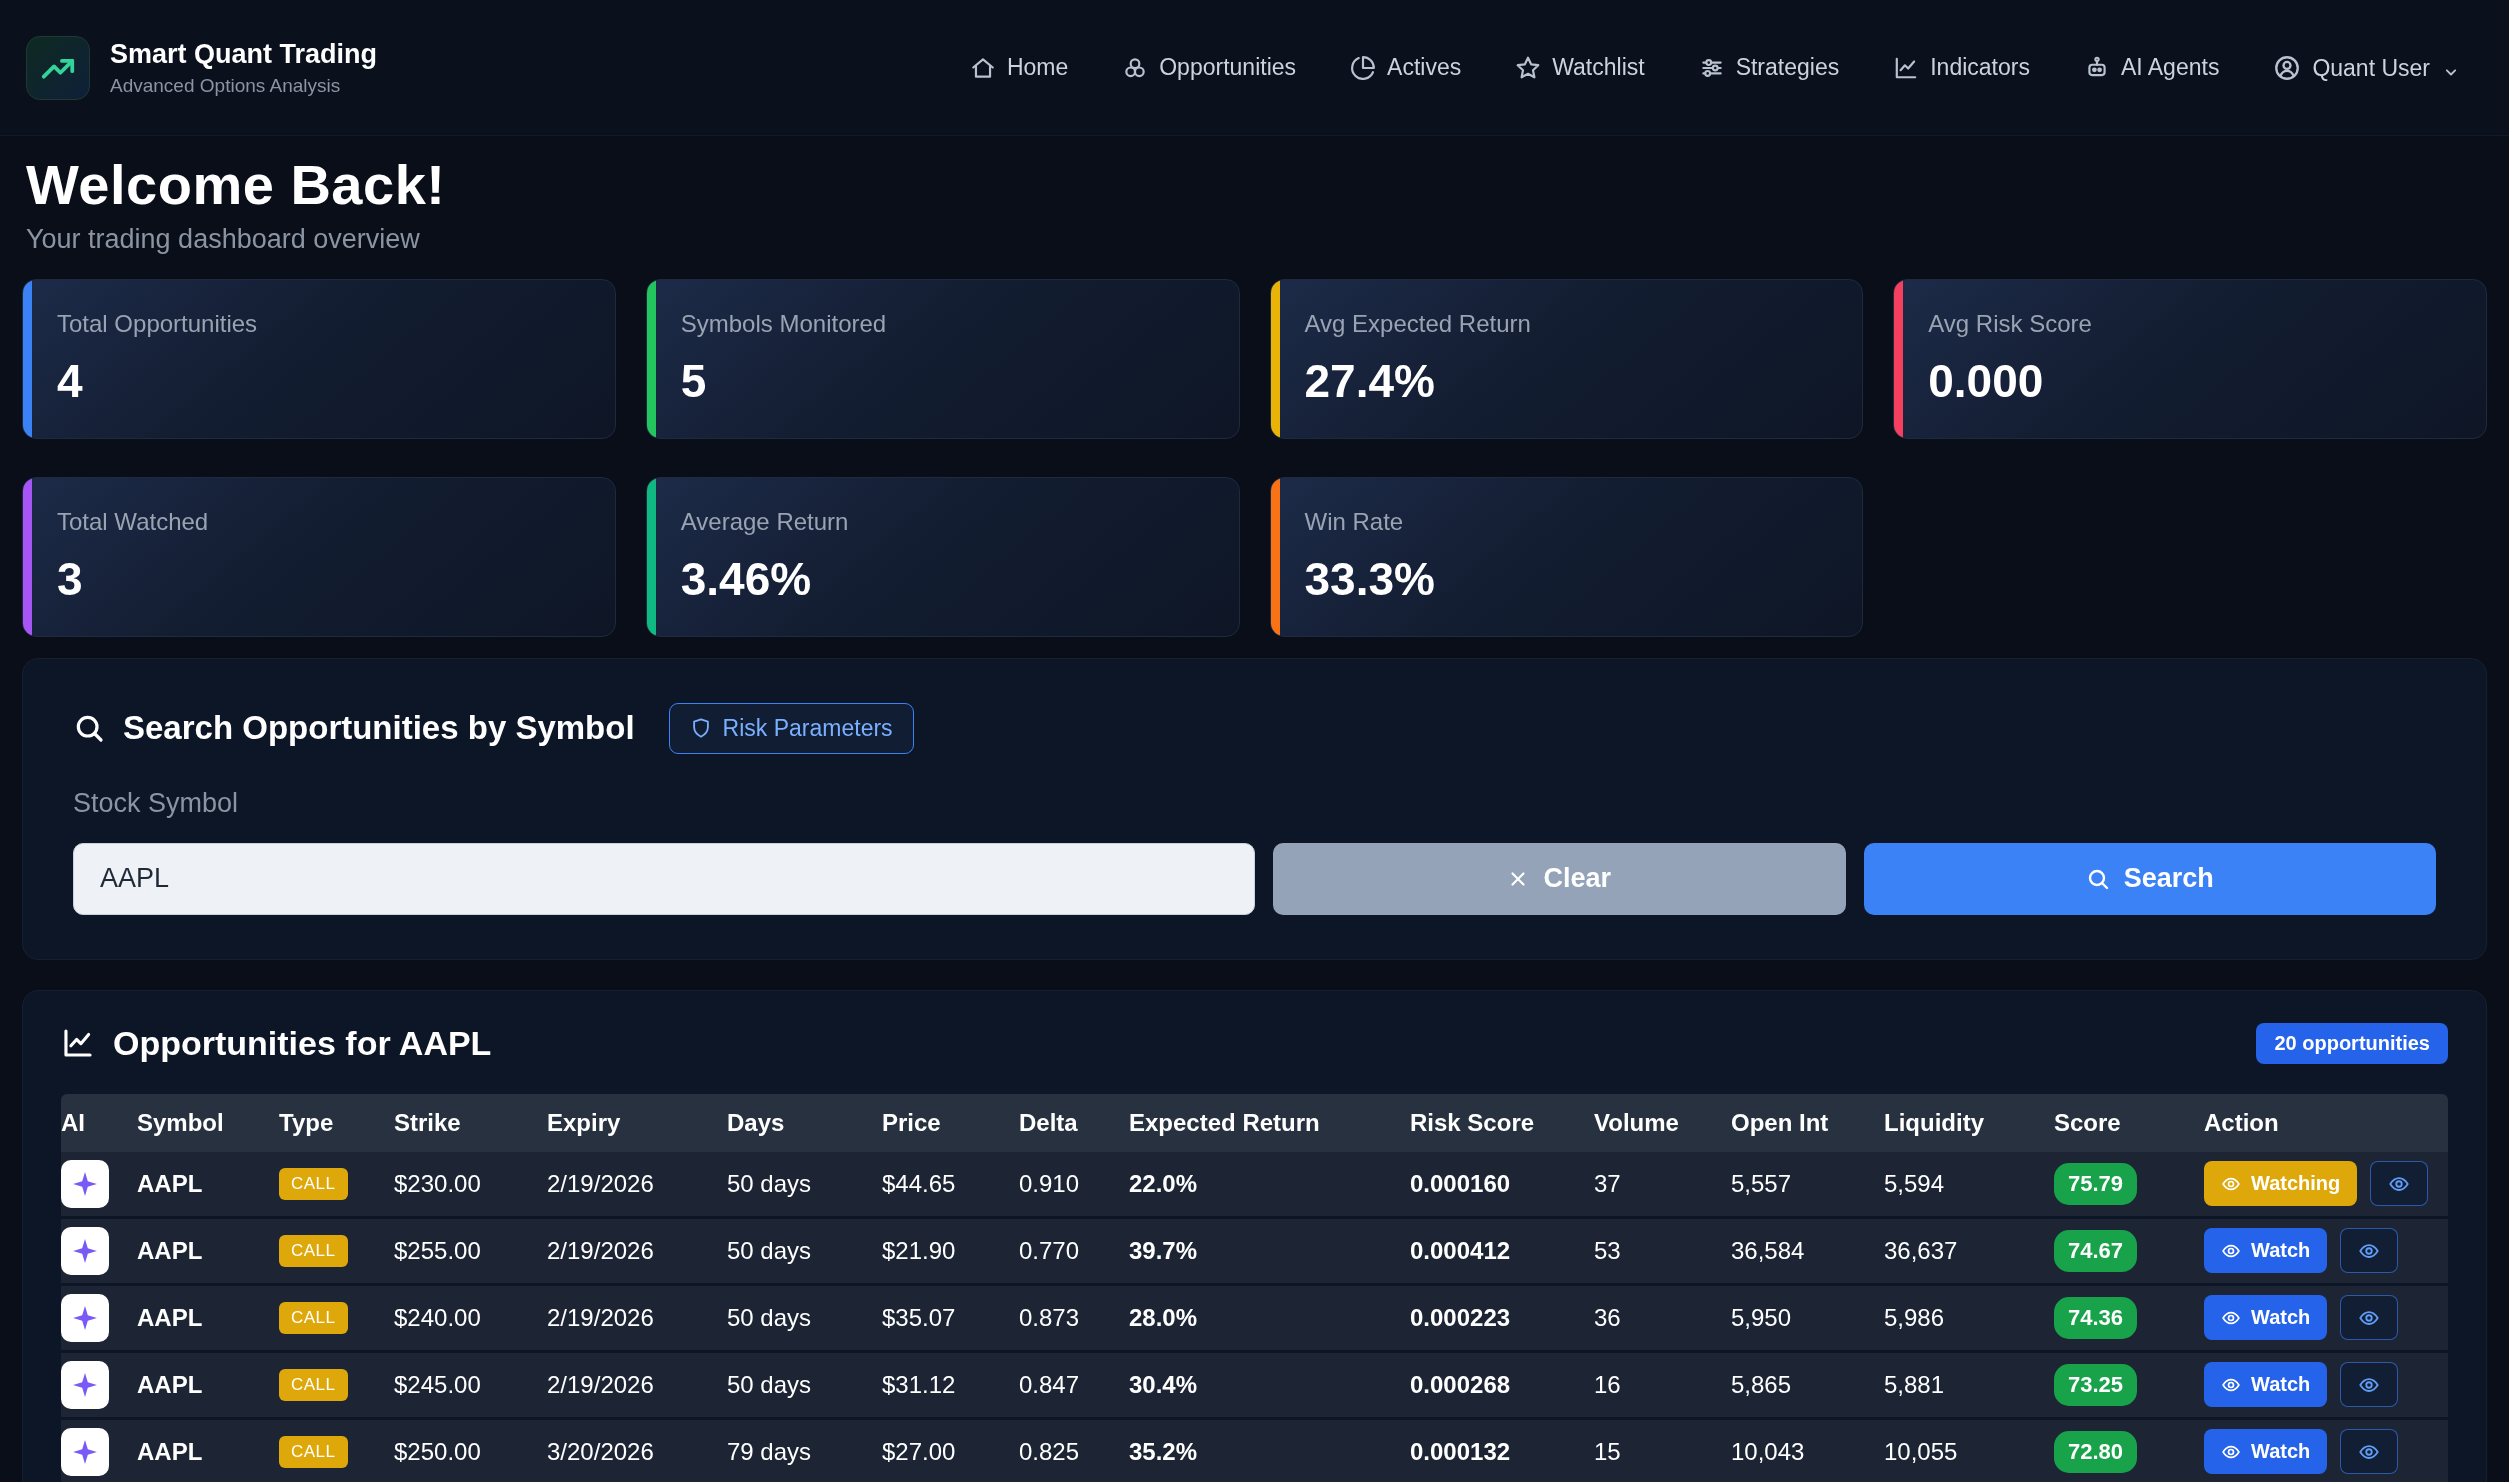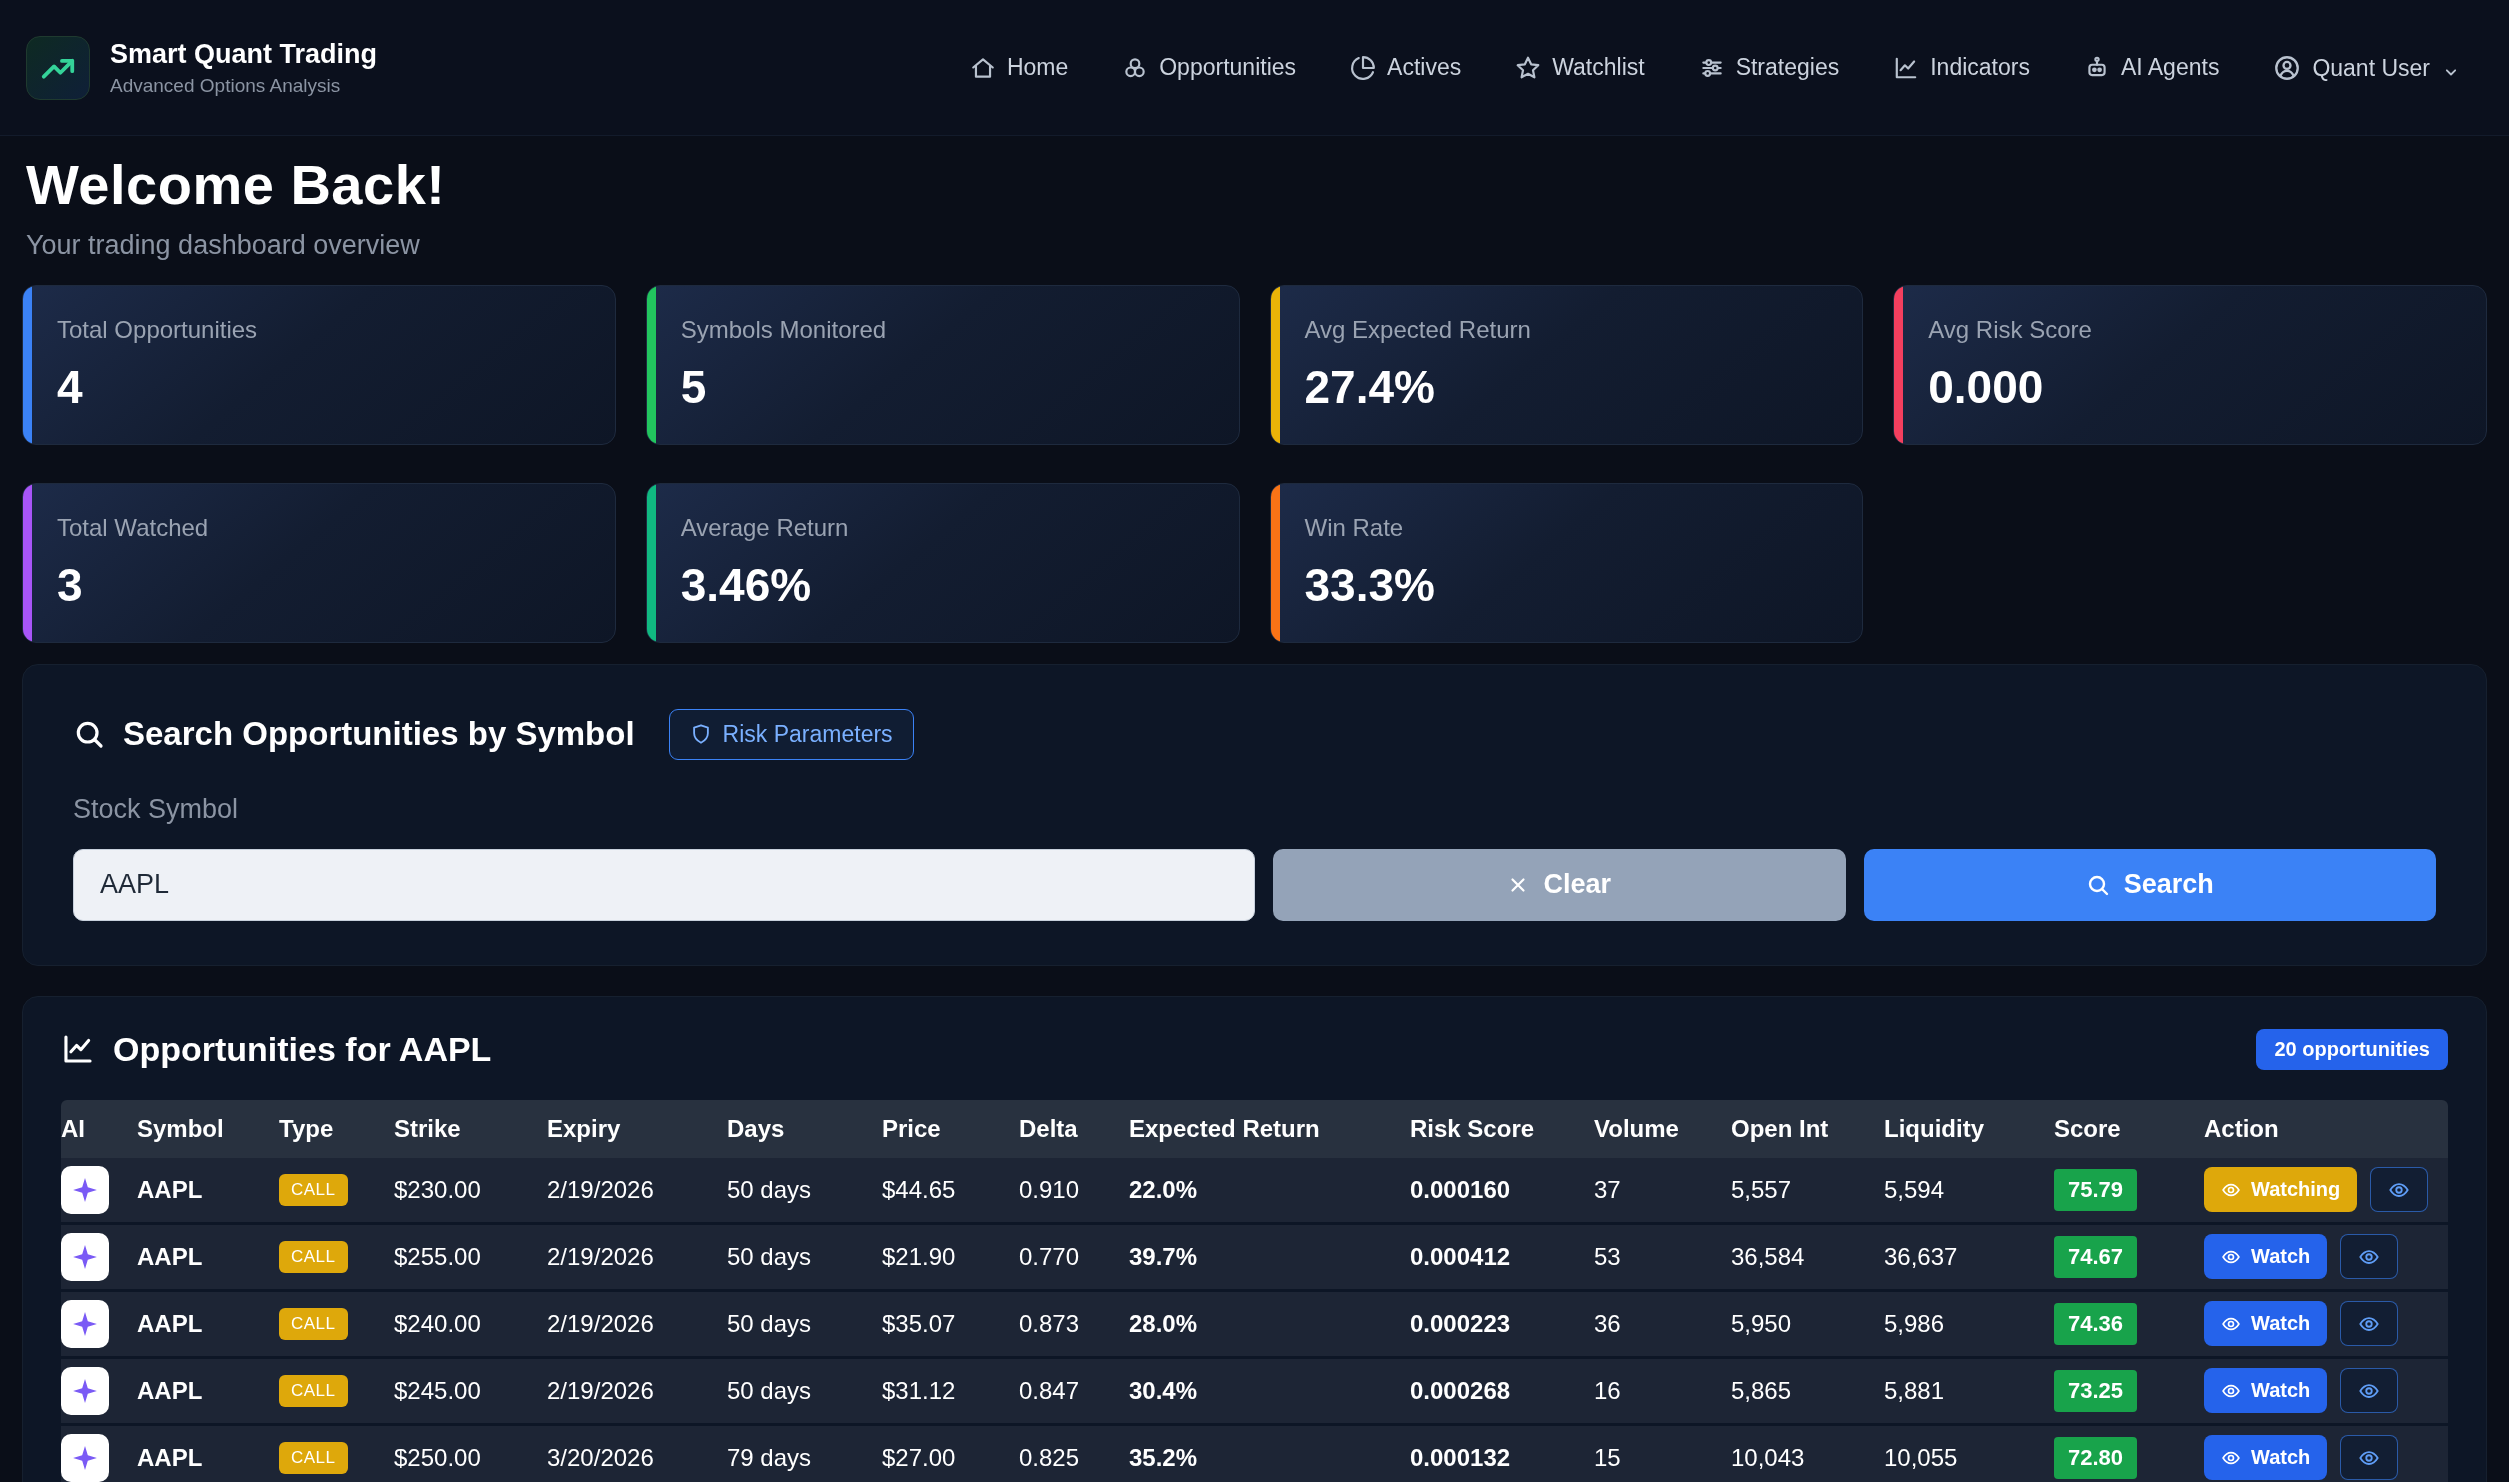--- a/index.html
+++ b/index.html
@@ -29,21 +29,21 @@
   .nav-links { display: flex; align-items: center; gap: 54px; }
   .nav-item {
     display: flex; align-items: flex-end; gap: 11px; color: #ccd3de;
     font-size: 23px; cursor: pointer; white-space: nowrap;
   }
   .nav-item .ic { color: #b9c2cf; }
 
   
   .welcome { padding: 18px 26px 0; }
   .welcome h1 { margin: 0; font-size: 56px; line-height: 1.1; font-weight: bold; letter-spacing: 0.5px; }
-  .welcome .sub { margin-top: 14px; font-size: 27px; color: #8b94a3; }
+  .welcome .sub { margin-top: 8px; font-size: 27px; color: #8b94a3; }
 
   
   .stats-grid {
     display: grid; grid-template-columns: repeat(4, 1fr);
     gap: 38px 30px; padding: 24px 22px 0;
   }
   .stat-card {
     position: relative; height: 160px; border-radius: 14px; overflow: hidden;
     background: linear-gradient(140deg, #1d2b49 0%, #131d31 45%, #0e1626 100%);
     border: 1px solid #1e2a3e; padding: 30px 34px;
@@ -106,21 +106,21 @@
   .ai-chip {
     width: 48px; height: 48px; background: #fff; border-radius: 10px;
     display: flex; align-items: center; justify-content: center; color: #7a5af5; cursor: pointer;
   }
   .call-badge {
     display: inline-block; background: var(--amber, #dea80b); color: #fff;
     border-radius: 6px; padding: 6px 12px; font-size: 17px; font-weight: normal; letter-spacing: 0.5px;
   }
   .score-badge {
     display: inline-block; background: var(--green, #18a34b); color: #fff;
-    border-radius: 4px; padding: 8px 14px; font-size: 22px; font-weight: bold;
+    border-radius: 15px; padding: 8px 14px; font-size: 22px; font-weight: bold;
   }
   .action-cell { display: flex; align-items: center; }
   .watch-btn {
     display: inline-flex; align-items: center; gap: 10px; border: none; cursor: pointer;
     background: var(--primary_dark, #2563eb); color: #fff; border-radius: 8px;
     padding: 11px 17px; font-size: 20px; font-weight: bold; font-family: inherit;
   }
   .watch-btn.watching { background: var(--amber, #dea80b); }
   .eye-btn {
     display: inline-flex; align-items: center; justify-content: center; cursor: pointer;

